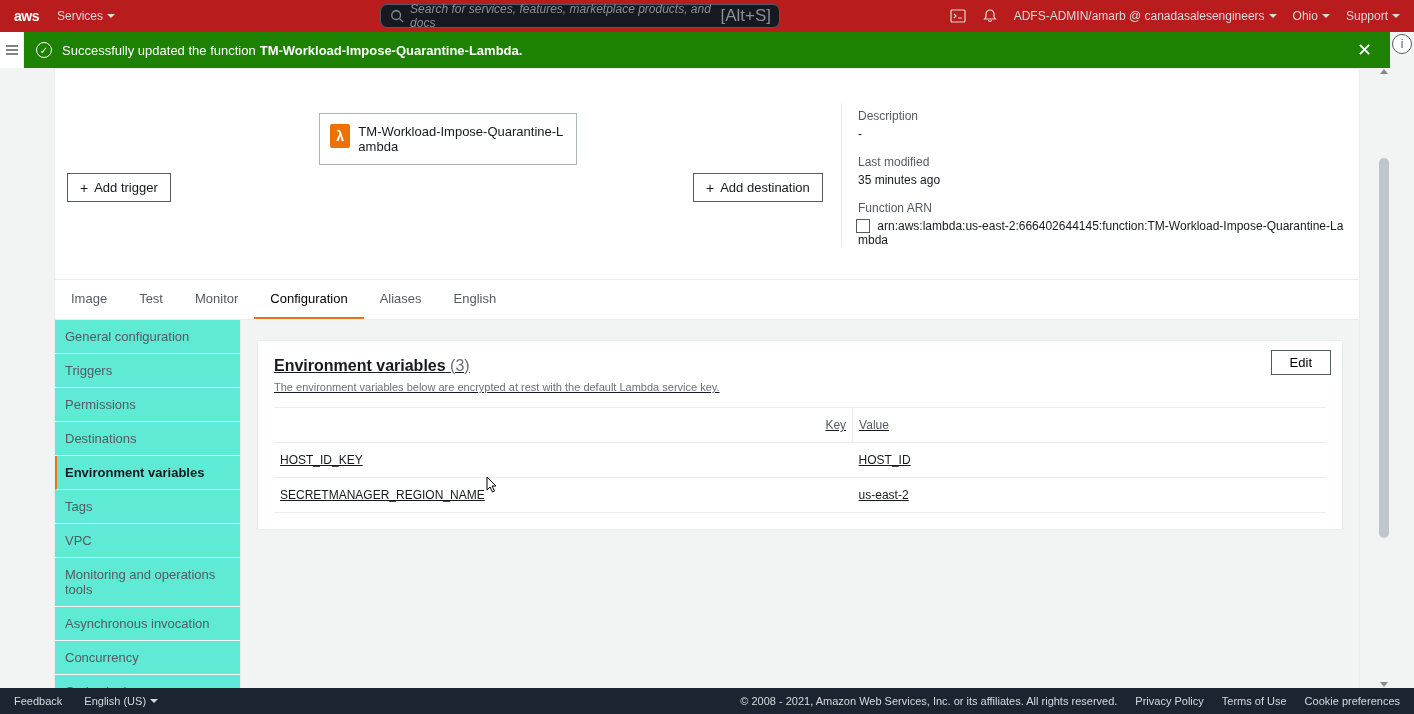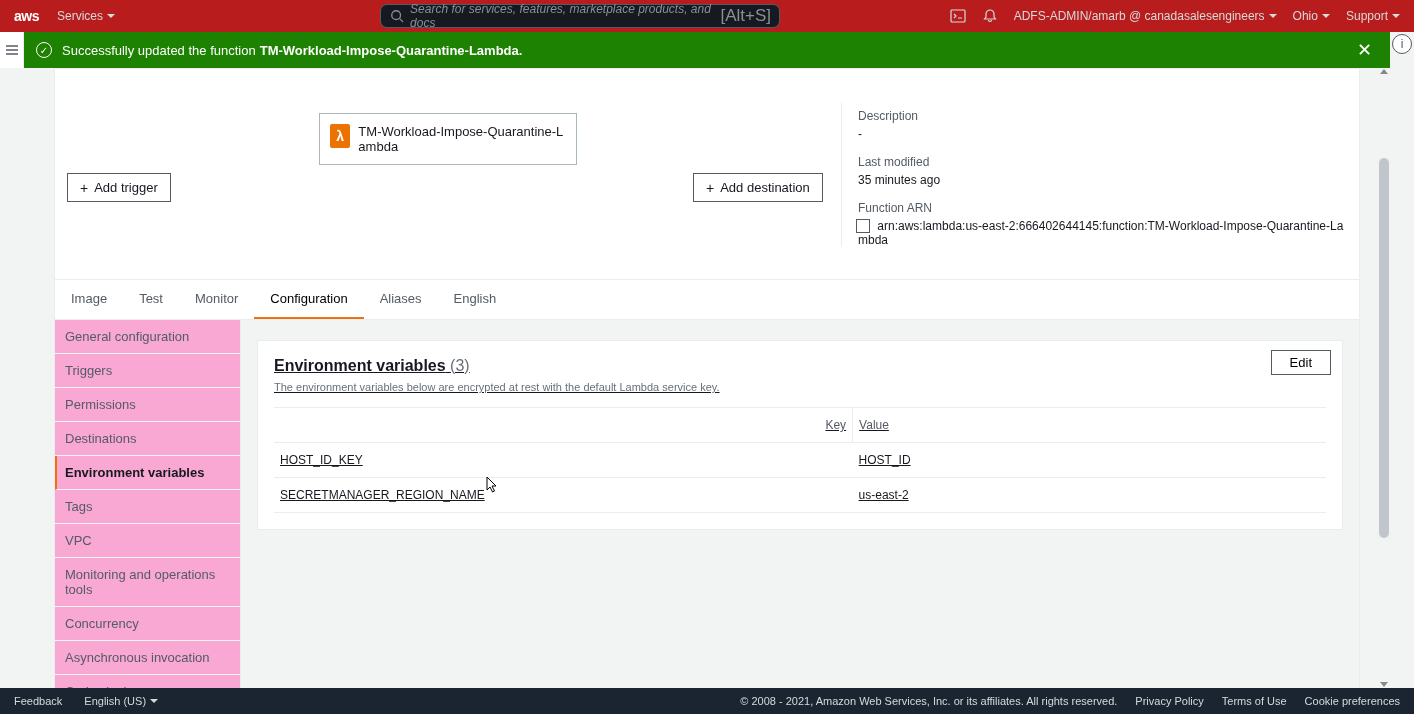--- a/index.html
+++ b/index.html
@@ -48,21 +48,21 @@
   .copy-ico::after { content: ""; position: absolute; top: -3px; left: -3px; width: 12px; height: 12px; border: 1px solid #545b64; background: #fff; }
 
   .overview { height: 212px; }
 
   
   .tabs-row { margin: 0 30px; background: #fff; border-left: 1px solid #eaeded; border-right: 1px solid #eaeded; border-bottom: 1px solid #eaeded; display: flex; height: 40px; }
   .tab { padding: 0 16px; display: flex; align-items: center; font-size: 13px; color: #545b64; cursor: pointer; border-bottom: 2px solid transparent; }
   .tab.active { color: #000000; border-bottom-color: #ec7211; font-weight: 400; }
 
   
-  .config-body { margin: 0 30px; display: flex; border-left: 1px solid #eaeded; border-right: 1px solid #eaeded; border-bottom: 1px solid #eaeded; background: #f9a8d4; height: 370px; }
+  .config-body { margin: 0 30px; display: flex; border-left: 1px solid #eaeded; border-right: 1px solid #eaeded; border-bottom: 1px solid #eaeded; background: #5eead4; height: 370px; }
   .sidebar { width: 186px; border-right: 1px solid #eaeded; }
   .sb-item { padding: 9px 10px; font-size: 13px; color: #545b64; cursor: pointer; border-bottom: 1px solid #f5f5f5; }
   .sb-item.active { color: #16191f; font-weight: bold; border-left: 2px solid #ec7211; padding-left: 8px; }
 
   .content { flex: 1; padding: 20px 16px 0 16px; position: relative; background: #f2f3f3; }
   .content-inner { background: #fff; border: 1px solid #eaeded; padding: 16px; text-decoration: underline; }
   .content h2 { font-size: 16px; font-weight: bold; display: inline; }
   .count-badge { color: #687078; font-weight: normal; }
   .edit-btn { position: absolute; right: 28px; top: 30px; border: 1px solid #545b64; background: #fff; padding: 4px 18px; font-size: 13px; cursor: pointer; }
   .sub-desc { color: #687078; font-size: 11px; margin-top: 6px; }
@@ -184,22 +184,22 @@
   <div class="config-body">
     <div class="sidebar" id="sidebar-col">
         <div class="sb-item">General configuration</div>
         <div class="sb-item">Triggers</div>
         <div class="sb-item">Permissions</div>
         <div class="sb-item">Destinations</div>
         <div class="sb-item active">Environment variables</div>
         <div class="sb-item">Tags</div>
         <div class="sb-item">VPC</div>
         <div class="sb-item">Monitoring and operations tools</div>
+        <div class="sb-item">Asynchronous invocation</div>
         <div class="sb-item">Concurrency</div>
-        <div class="sb-item">Asynchronous invocation</div>
         <div class="sb-item">Code signing</div>
       </div>
     <div class="content">
       <div class="content-inner">
         <h2>
           <span>Environment variables</span>
           <span class="count-badge">(3)</span>
         </h2>
         <button class="edit-btn">Edit</button>
         <div class="sub-desc">The environment variables below are encrypted at rest with the default Lambda service key.</div>

